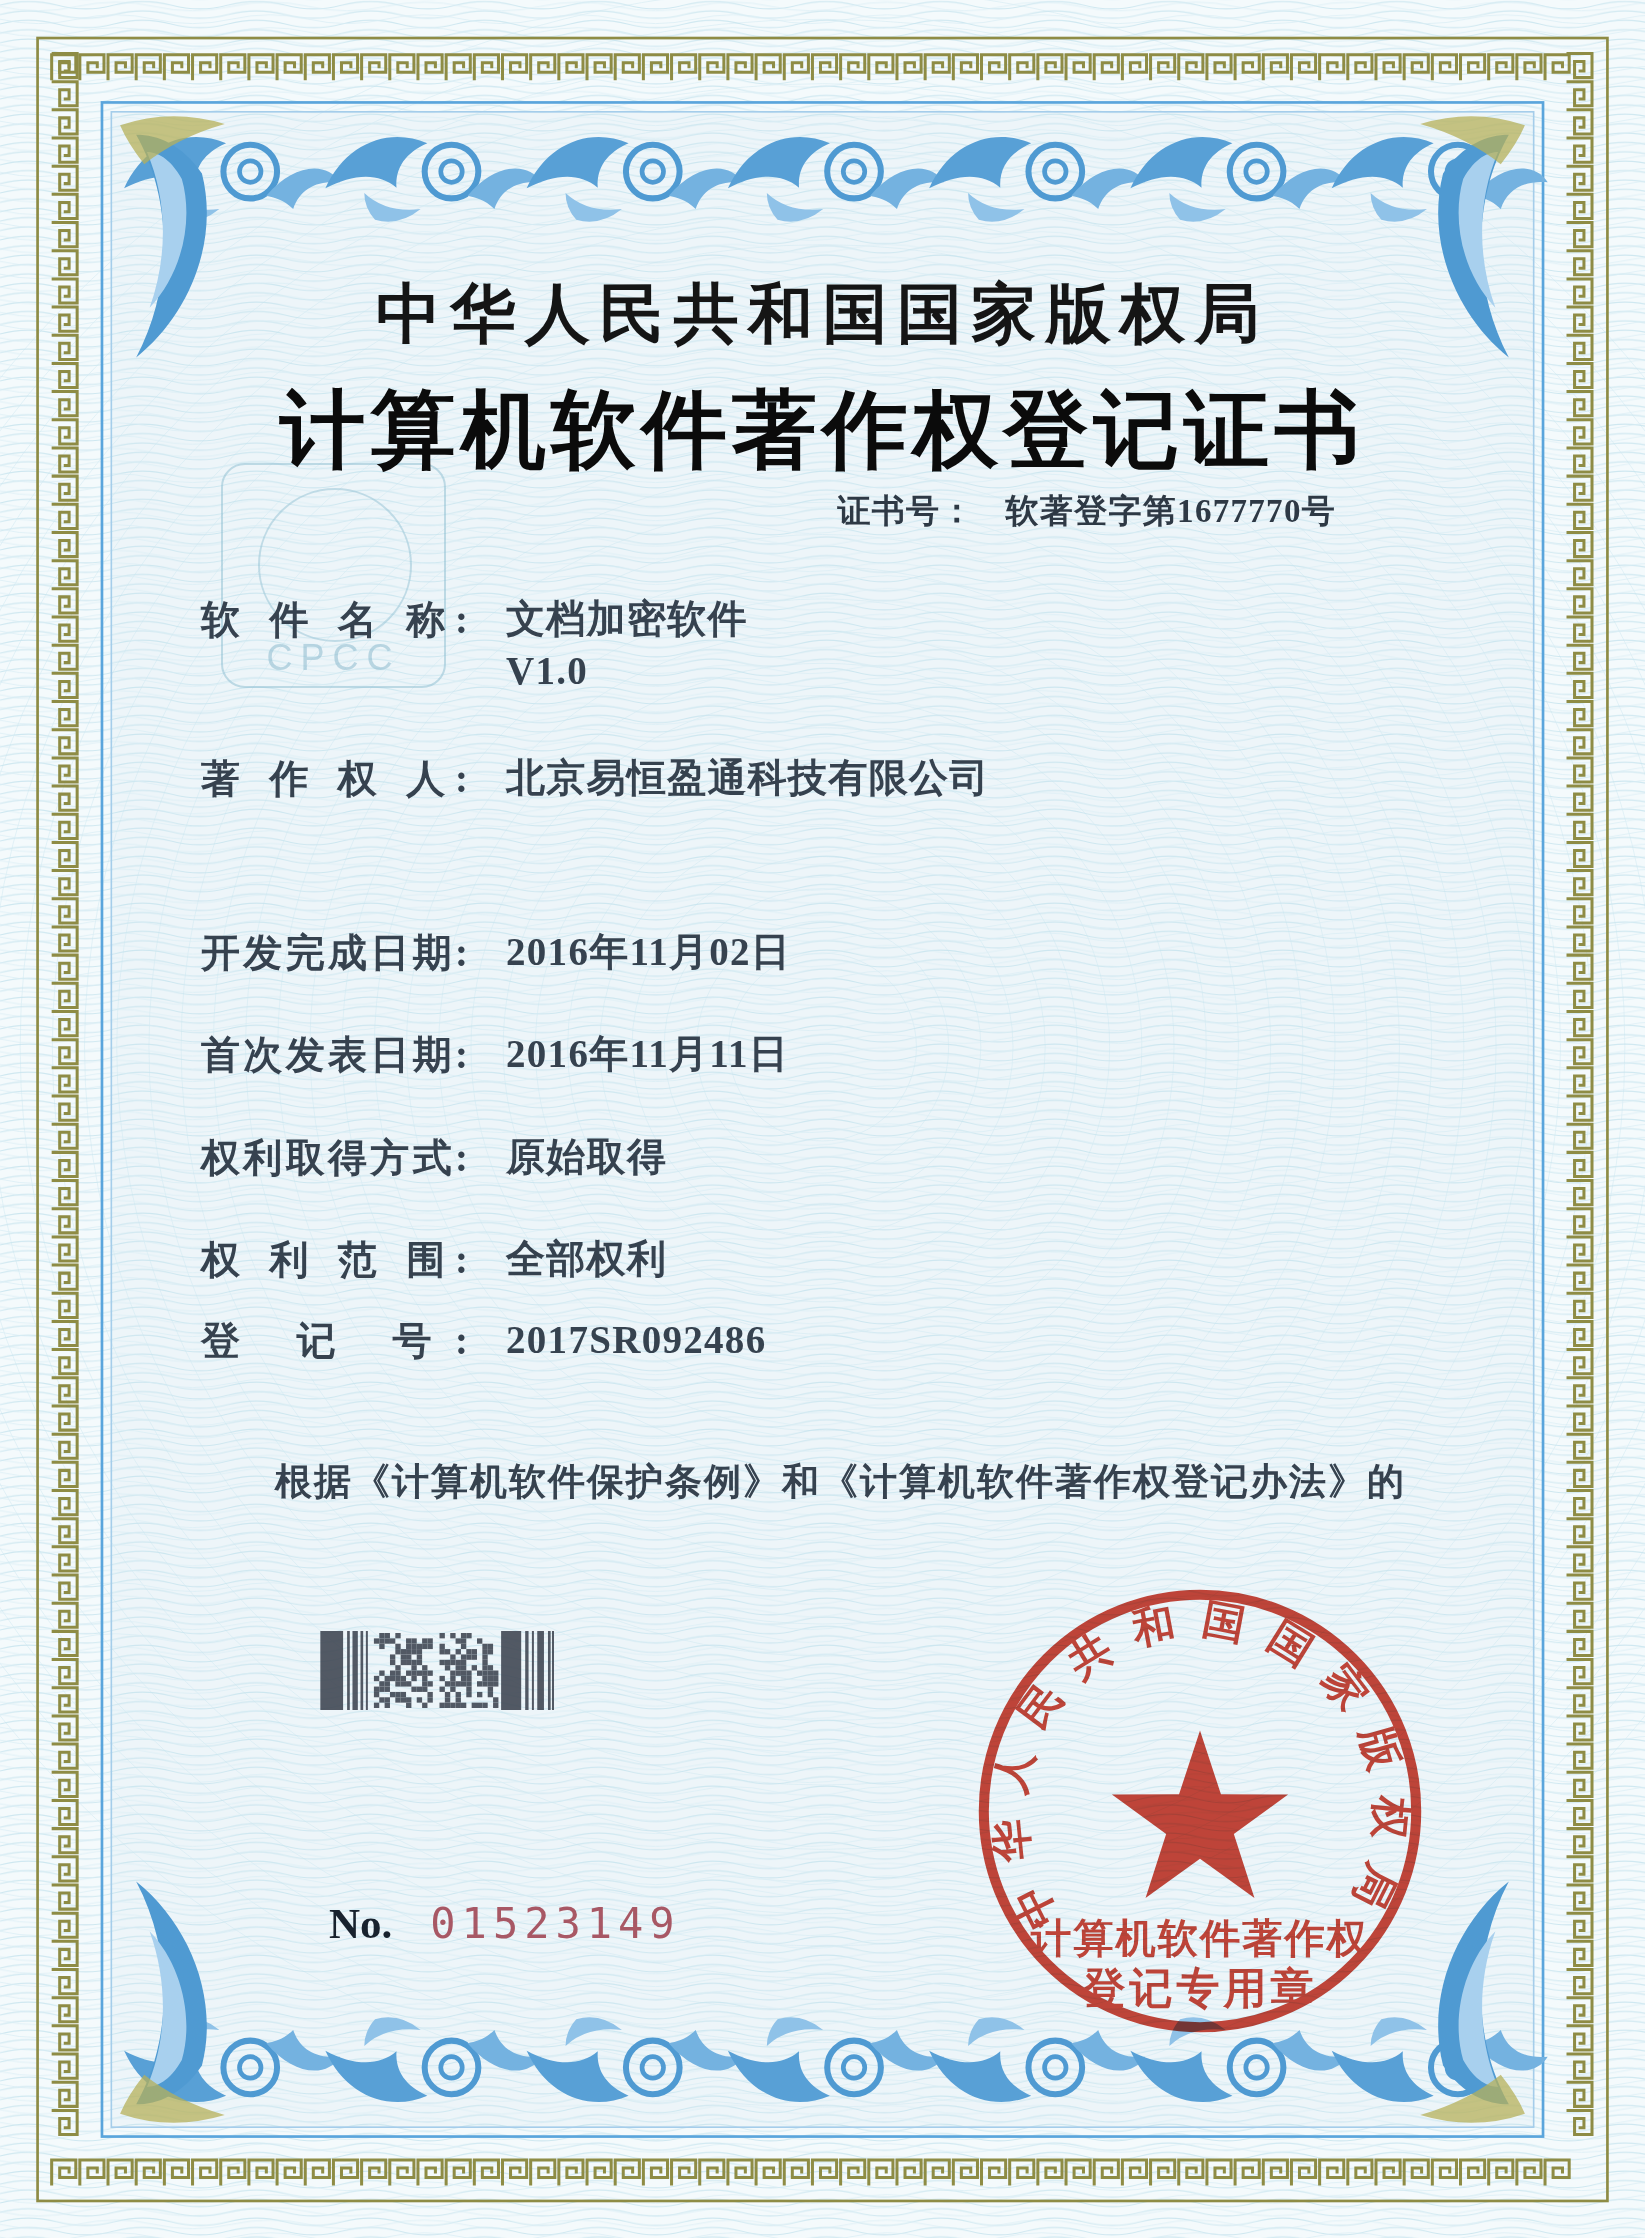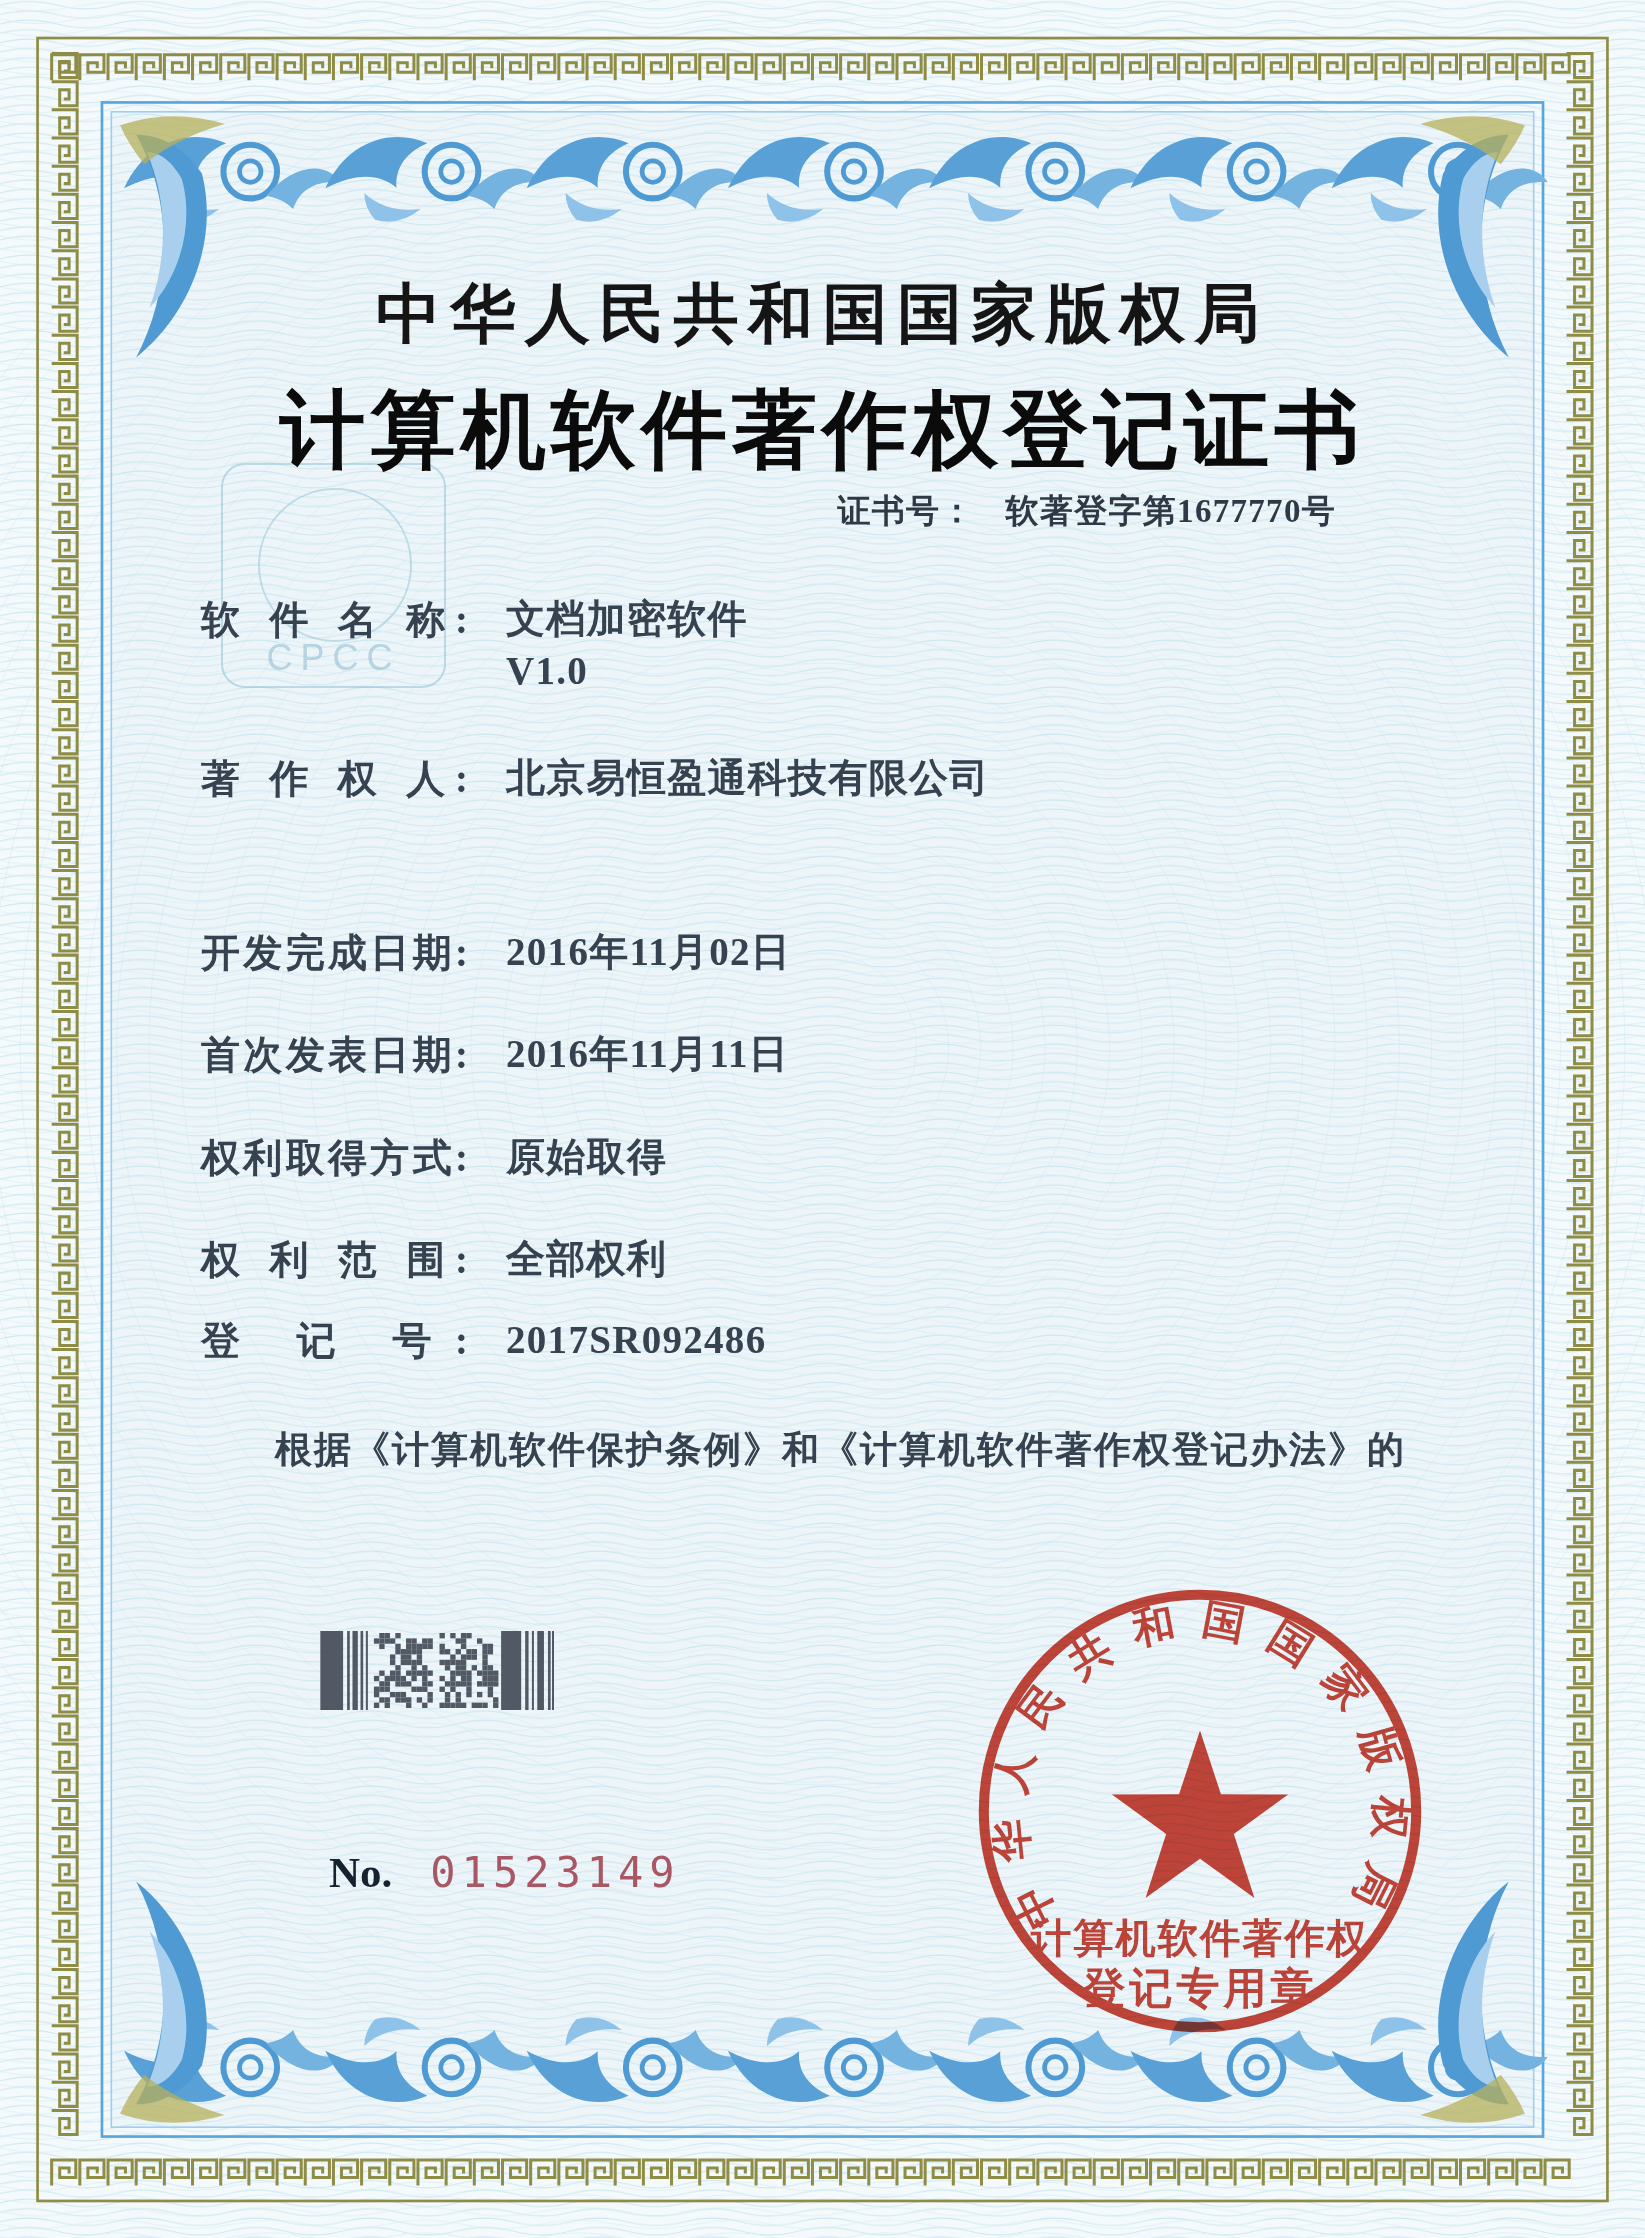--- a/index.html
+++ b/index.html
@@ -30,23 +30,23 @@
   .f-label{
     display:inline-block;width:267px;
     text-align:justify;text-align-last:justify;
     white-space:normal;
   }
   .f-value{margin-left:38px;line-height:52px;letter-spacing:1.3px;}
   .statement{
     left:201px;width:1262px;font-size:37px;font-weight:600;
     color:#36424f;letter-spacing:2px;line-height:1.15;
   }
-  .indent{text-indent:74px;}
+  .indent{text-indent:74px;margin-top:32px;}
   .serial-row{
-    top:1848px;left:329px;display:flex;align-items:baseline;
+    top:1899px;left:329px;display:flex;align-items:baseline;
   }
   .serial-label{font-size:43px;color:#18222e;font-weight:600;}
   .serial-number{
     margin-left:38px;font-family:"DejaVu Sans Mono","Liberation Mono",monospace;
     font-size:42px;color:#a34b59;letter-spacing:6px;font-weight:400;opacity:.92;
   }
   .issue-date{
     top:1886px;left:1011px;font-size:39px;font-weight:700;
     color:#39434d;letter-spacing:3.4px;z-index:4;
   }

